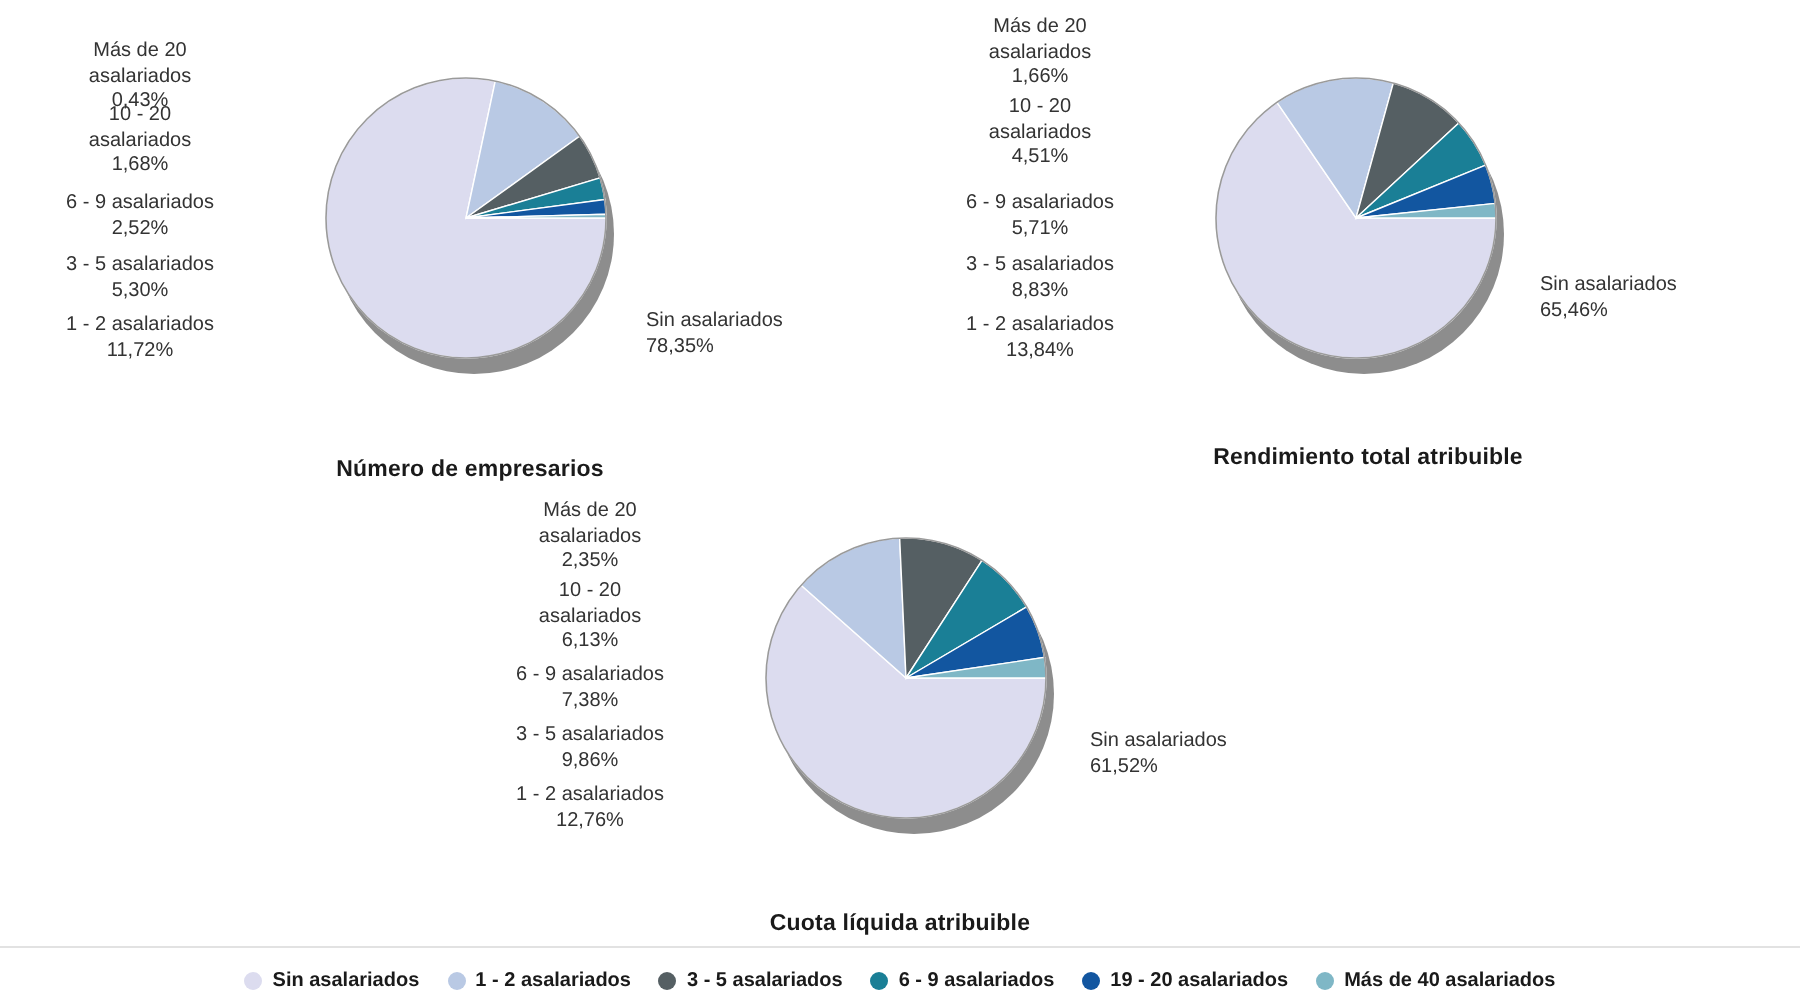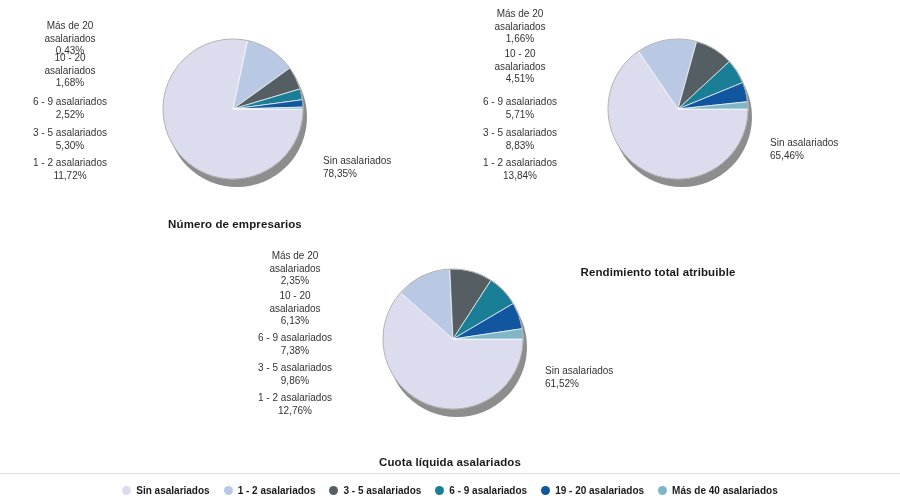--- a/index.html
+++ b/index.html
@@ -102,21 +102,21 @@
 1,68%</div>
   <div class="lbl left" style="left:0px; top:96px; width:140px;">6 - 9 asalariados
 2,52%</div>
   <div class="lbl left" style="left:0px; top:127px; width:140px;">3 - 5 asalariados
 5,30%</div>
   <div class="lbl left" style="left:0px; top:157px; width:140px;">1 - 2 asalariados
 11,72%</div>
   <div class="lbl right" style="left:323px; top:155px; width:130px;">Sin asalariados
 78,35%</div>
 
-  <div class="chart-title" style="left:75px; top:218px;">Número de empresarios</div>
+  <div class="chart-title" style="left:75px; top:229px;">Número de empresarios</div>
 </div>
 
 <div class="chart-block" style="left:450px; top:0px; width:450px; height:240px;">
   <div class="pie-wrap" style="left:150px; top:35px;">
     <svg class="pie-svg" id="pie2" width="160" height="160" viewBox="0 0 160 160">
         <circle cx="82" cy="82" r="70" fill="#8d8d8d"></circle>
         <path d="M 78 74 L 148 74 A 70 70 0 1 1 38.485014497217065 16.219675314906247 Z" fill="#dcdcef" stroke="#ffffff" stroke-width="0.7"></path>
         <path d="M 78 74 L 38.485014497217065 16.219675314906247 A 70 70 0 0 1 96.64952757859838 6.530042825750229 Z" fill="#b9c9e4" stroke="#ffffff" stroke-width="0.7"></path>
         <path d="M 78 74 L 96.64952757859838 6.530042825750229 A 70 70 0 0 1 129.39119302307745 26.471637103043456 Z" fill="#555f63" stroke="#ffffff" stroke-width="0.7"></path>
         <path d="M 78 74 L 129.39119302307745 26.471637103043456 A 70 70 0 0 1 142.80642580442614 47.540083627203025 Z" fill="#1a7f96" stroke="#ffffff" stroke-width="0.7"></path>
@@ -134,21 +134,21 @@
 4,51%</div>
   <div class="lbl left" style="left:0px; top:96px; width:140px;">6 - 9 asalariados
 5,71%</div>
   <div class="lbl left" style="left:0px; top:127px; width:140px;">3 - 5 asalariados
 8,83%</div>
   <div class="lbl left" style="left:0px; top:157px; width:140px;">1 - 2 asalariados
 13,84%</div>
   <div class="lbl right" style="left:320px; top:137px; width:130px;">Sin asalariados
 65,46%</div>
 
-  <div class="chart-title" style="left:48px; top:223px;margin-top:43px;">Rendimiento total atribuible</div>
+  <div class="chart-title" style="left:74px; top:223px;">Rendimiento total atribuible</div>
 </div>
 
 <div class="chart-block" style="left:225px; top:240px; width:450px; height:230px;">
   <div class="pie-wrap" style="left:150px; top:25px;">
     <svg class="pie-svg" id="pie3" width="160" height="160" viewBox="0 0 160 160">
         <circle cx="82" cy="82" r="70" fill="#8d8d8d"></circle>
         <path d="M 78 74 L 148 74 A 70 70 0 1 1 25.550438598968725 27.64222277934963 Z" fill="#dcdcef" stroke="#ffffff" stroke-width="0.7"></path>
         <path d="M 78 74 L 25.550438598968725 27.64222277934963 A 70 70 0 0 1 74.83435464419475 4.071617425531215 Z" fill="#b9c9e4" stroke="#ffffff" stroke-width="0.7"></path>
         <path d="M 78 74 L 74.83435464419475 4.071617425531215 A 70 70 0 0 1 116.02631456059416 15.229264076934136 Z" fill="#555f63" stroke="#ffffff" stroke-width="0.7"></path>
         <path d="M 78 74 L 116.02631456059416 15.229264076934136 A 70 70 0 0 1 138.29667192708948 38.44284383535516 Z" fill="#1a7f96" stroke="#ffffff" stroke-width="0.7"></path>
@@ -166,21 +166,21 @@
 6,13%</div>
   <div class="lbl left" style="left:0px; top:92px; width:140px;">6 - 9 asalariados
 7,38%</div>
   <div class="lbl left" style="left:0px; top:122px; width:140px;">3 - 5 asalariados
 9,86%</div>
   <div class="lbl left" style="left:0px; top:152px; width:140px;">1 - 2 asalariados
 12,76%</div>
   <div class="lbl right" style="left:320px; top:125px; width:130px;">Sin asalariados
 61,52%</div>
 
-  <div class="chart-title" style="left:65px; top:216px;">Cuota líquida asalariados</div>
+  <div class="chart-title" style="left:65px; top:216px;">Cuota líquida atribuible</div>
 </div>
 
 <div class="sep"></div>
 
 <div class="legend" id="legend">
     <div class="legend-item">
       <span class="legend-dot" style="background: rgb(220, 220, 239);"></span>
       <span class="legend-label">Sin asalariados</span>
     </div>
     <div class="legend-item">

